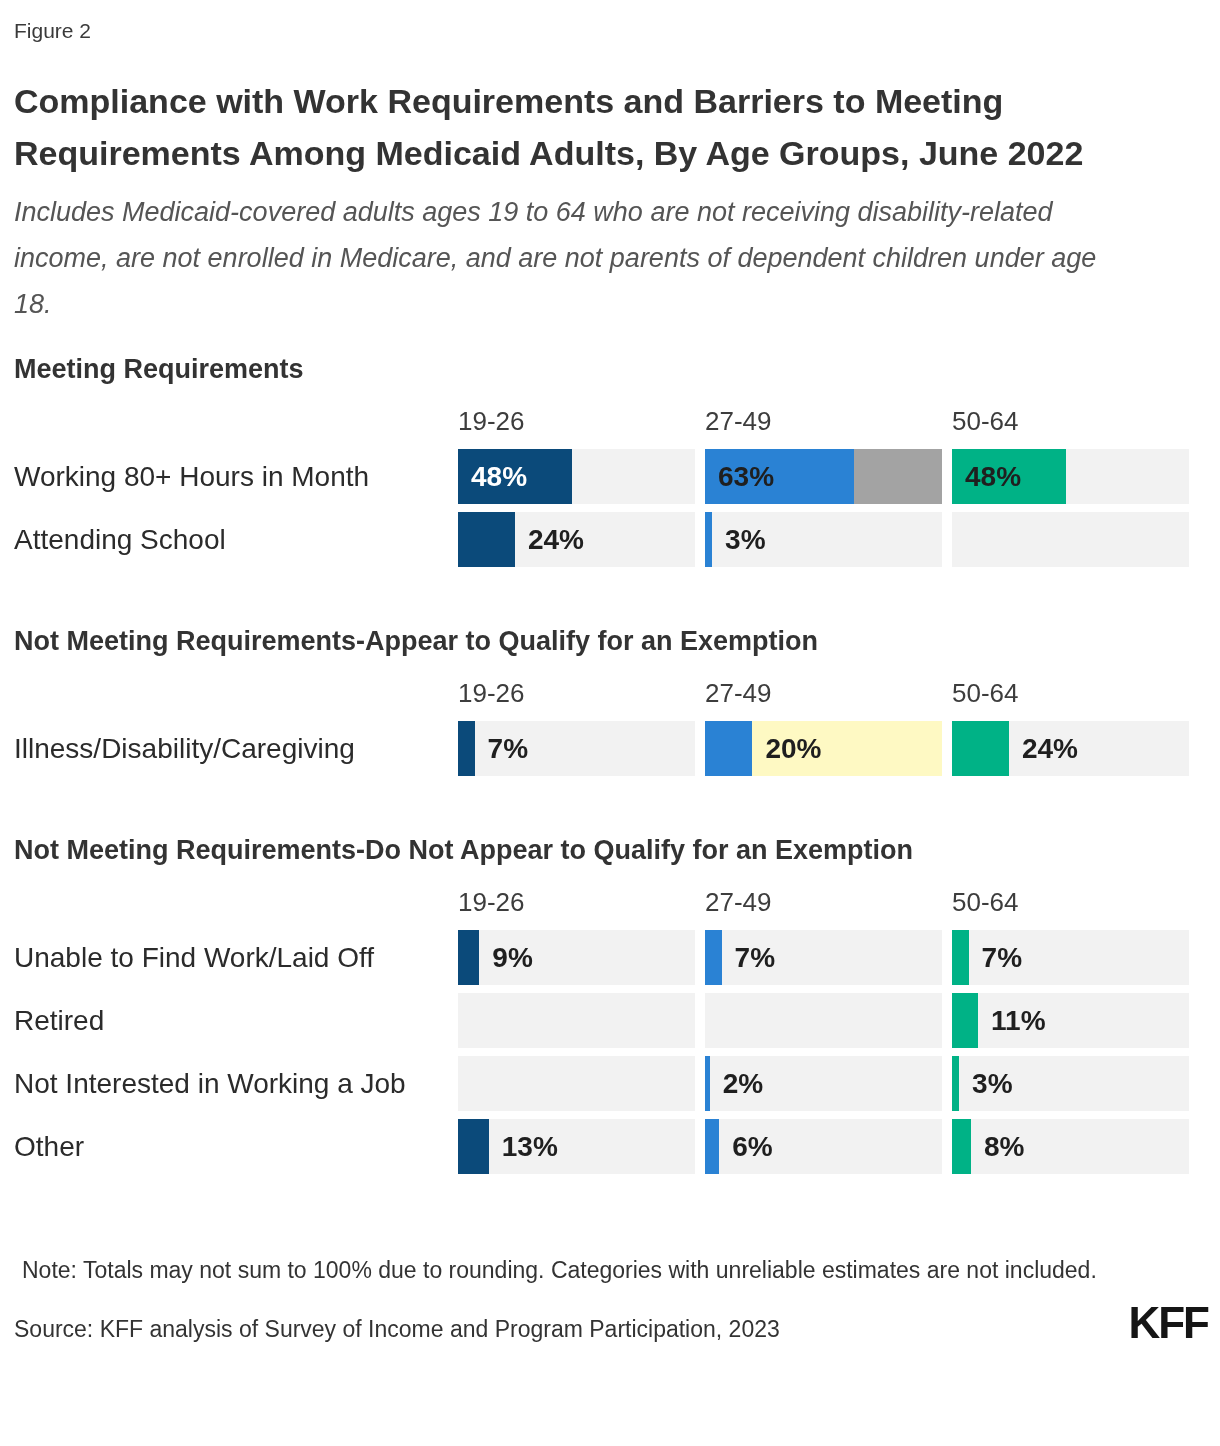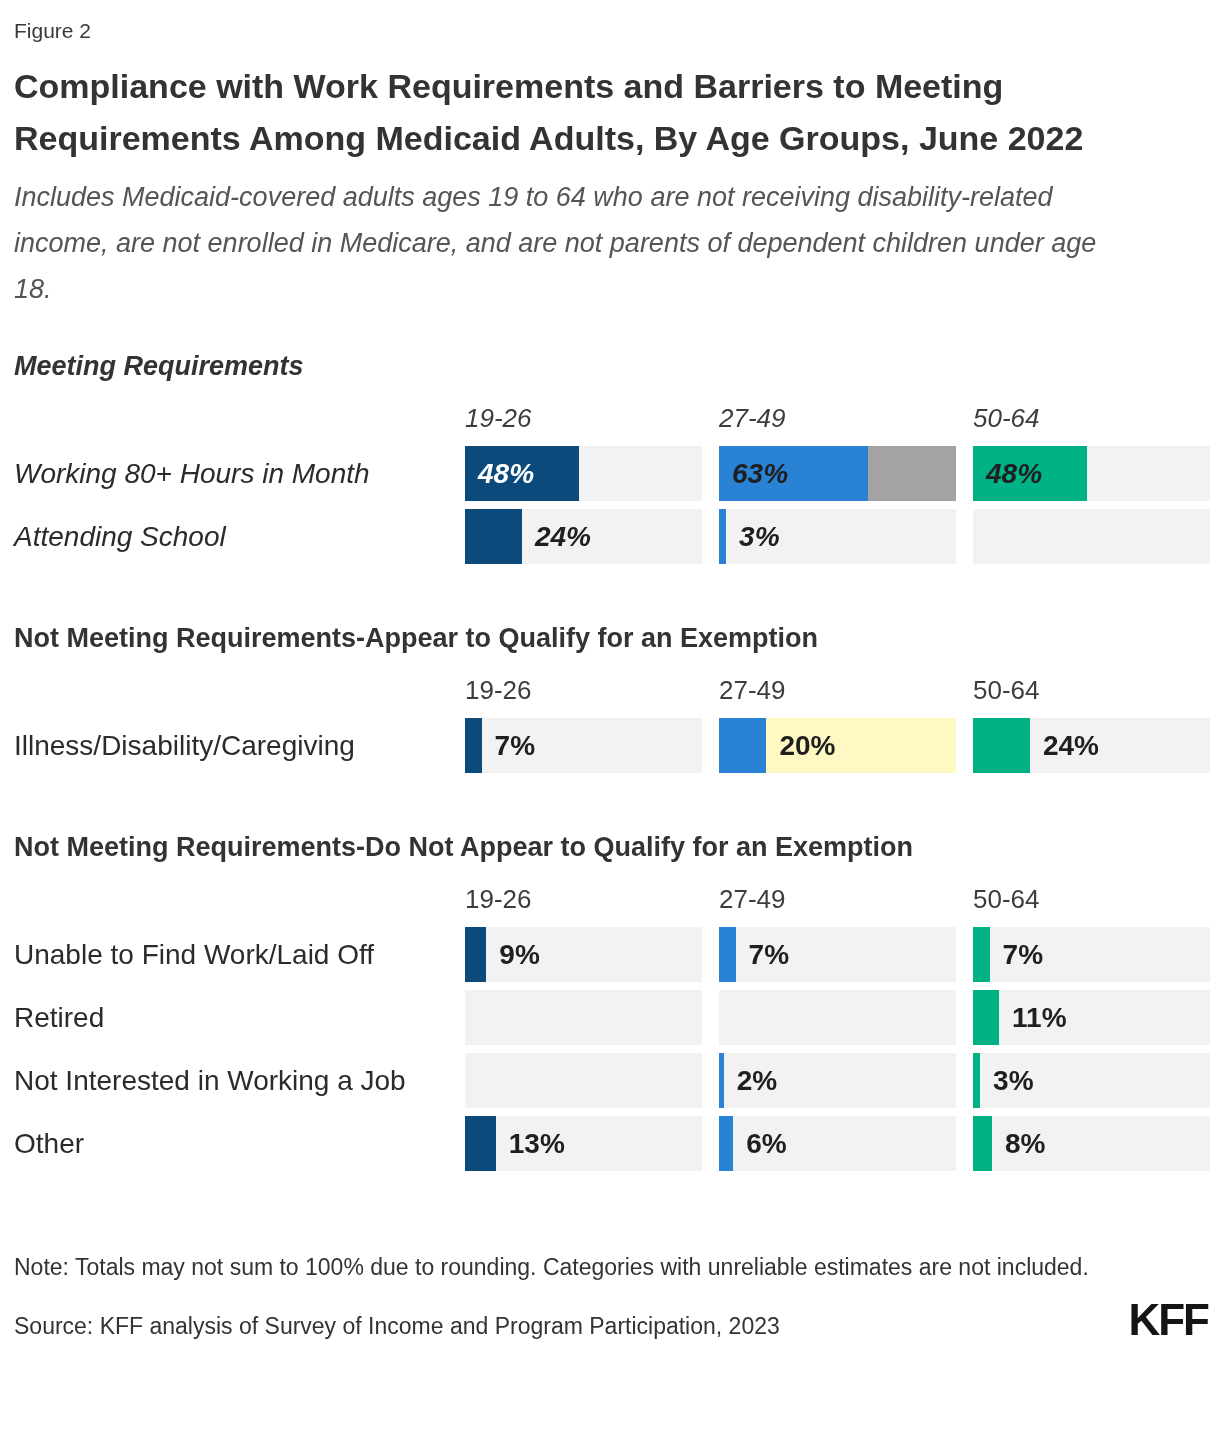--- a/index.html
+++ b/index.html
@@ -8,56 +8,56 @@
     width:1220px; height:1446px;
     font-family:"Liberation Sans", sans-serif;
     color:#333;
     overflow:hidden;
   }
   .page { padding:18px 10px 0 14px; }
 
   .figure-label { font-size:21px; color:#3a3a3a; line-height:26px; }
 
   .title {
-    margin-top:16px;
+    margin-top:31px;
     font-size:34px; font-weight:700; color:#333;
     line-height:52px; max-width:1130px;
   }
   .subtitle {
     margin-top:10px;
     font-size:27px; font-style:italic; color:#555;
     line-height:46px; max-width:1100px;
   }
 
   .section { margin-top:58px; }
-  .section:first-child { margin-top:38px;font-style:italic; }
+  .section:first-child { margin-top:26px; }
   .section-title { font-size:27px; font-weight:700; color:#333; line-height:32px; }
 
   .grid {
     display:grid;
     grid-template-columns:434px 237px 237px 237px;
-    column-gap:17px;
+    column-gap:10px;
     align-items:center;
   }
   .col-head-row { margin-top:20px; margin-bottom:12px; align-items:end; }
   .col-head { font-size:26px; color:#3d3d3d; line-height:32px; }
 
   .bar-row + .bar-row { margin-top:8px; }
   .row-label { font-size:28px; color:#2b2b2b; line-height:38px; padding-right:14px; }
 
   .track { position:relative; height:55px; background:#f2f2f2; }
   .bar { position:absolute; left:0; top:0; height:100%; }
   .val {
     position:absolute; top:50%; transform:translateY(-50%);
     font-size:28px; font-weight:700; white-space:nowrap;
   }
 
   .note {
     margin-top:80px;
-    font-size:23px; color:#333; line-height:32px; max-width:1080px;
+    font-size:23px; color:#333; line-height:32px; max-width:1080px;margin-left:8px;
   }
   .footer {
     margin-top:16px;
     display:flex; justify-content:space-between; align-items:flex-end;
     padding-right:2px;
   }
   .source { font-size:23px; color:#333; line-height:30px; }
   .logo {
     font-size:44px; font-weight:800; color:#151515;
     letter-spacing:-2px; line-height:0.95;

